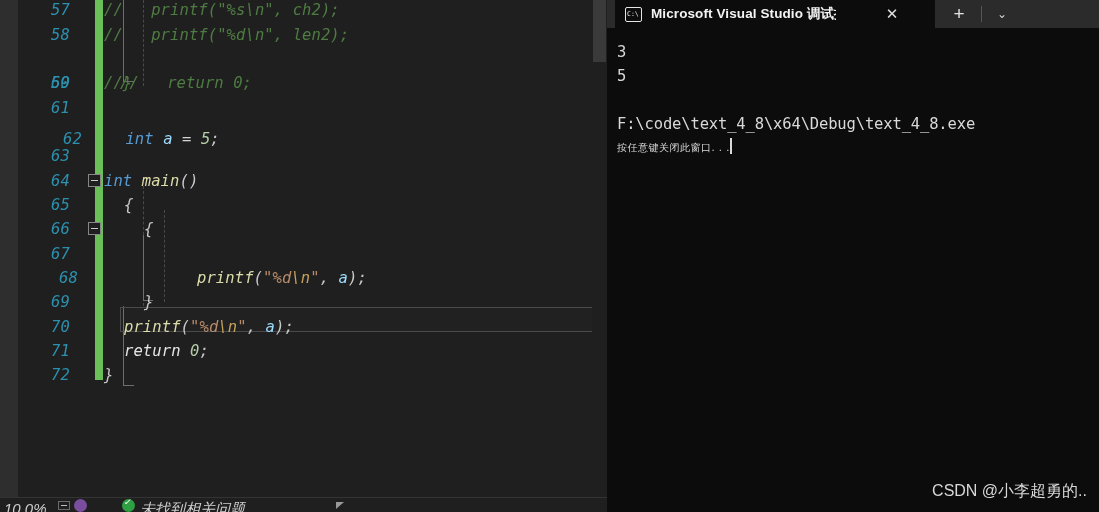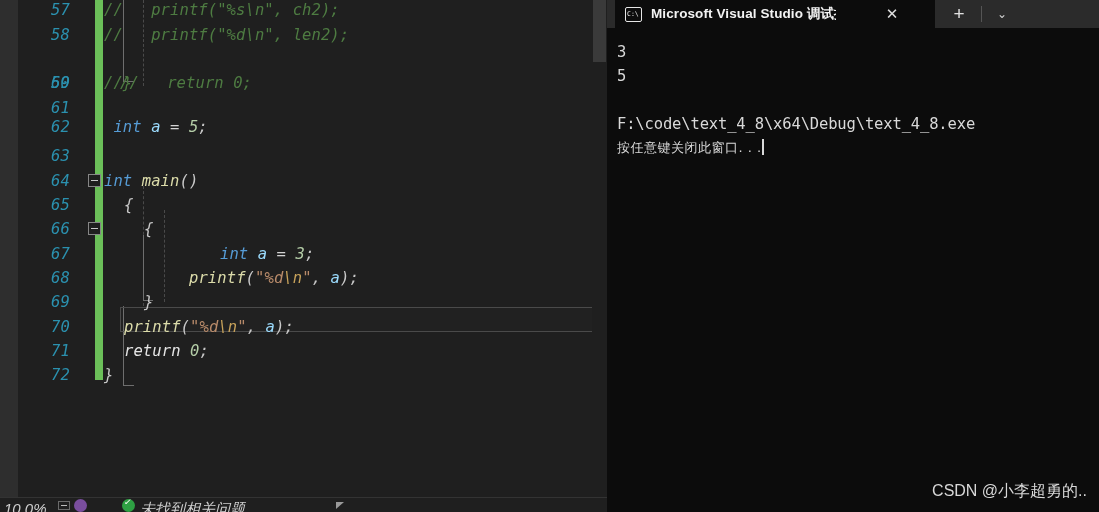--- a/index.html
+++ b/index.html
@@ -193,21 +193,21 @@
     position:absolute; left:0; top:28px; width:492px; height:484px;
     background:#0c0c0c; padding:12px 10px 0 10px;
   }
   .term-line {
     font-family:"DejaVu Sans Mono", monospace;
     font-size:15.5px; line-height:24px; color:#d9d9d9;
     white-space:pre; letter-spacing:-0.15px;
   }
   .term-cjk {
     font-family:"DejaVu Sans", sans-serif;
-    font-size:13px; line-height:24px; color:#d9d9d9;
+    font-size:10px; line-height:24px; color:#d9d9d9;
     white-space:pre; letter-spacing:.5px;
   }
   #term-caret {
     display:inline-block; width:2px; height:16px; background:#d9d9d9;
     vertical-align:-3px;
   }
 
   
   #watermark {
     position:absolute; right:12px; bottom:10px;
@@ -258,21 +258,21 @@
           <div class="code-row" style="top: 71.05px;">
             <span class="lnum">60</span>
             <span class="fold"></span>
             <span class="codetext" style="padding-left: 0px;"><span class="c-com">//}</span></span>
           </div>
           <div class="code-row" style="top: 95.4px;">
             <span class="lnum">61</span>
             <span class="fold"></span>
             <span class="codetext" style="padding-left: 0px;"></span>
           </div>
-          <div class="code-row" style="top: 115px;">
+          <div class="code-row" style="top: 127px; padding-left: 12px;">
             <span class="lnum">62</span>
             <span class="fold"></span>
             <span class="codetext" style="padding-left: 0px;"><span class="c-kw"> int </span><span class="c-var">a</span><span class="c-plain"> = </span><span class="c-num">5</span><span class="c-punc">;</span></span>
           </div>
           <div class="code-row" style="top: 144.1px;">
             <span class="lnum">63</span>
             <span class="fold"></span>
             <span class="codetext" style="padding-left: 0px;"></span>
           </div>
           <div class="code-row" style="top: 168.45px;">
@@ -290,23 +290,22 @@
           <div class="code-row" style="top: 217.15px;">
             <span class="lnum">66</span>
             <span class="fold">
               <span class="fold-box"></span>
             </span>
             <span class="codetext" style="padding-left: 40px;"><span class="c-punc">{</span></span>
           </div>
           <div class="code-row" style="top: 241.5px; gap: 28px;">
             <span class="lnum">67</span>
             <span class="fold"></span>
-            <span class="codetext" style="padding-left: 60px;"><span class="c-kw">int </span><span class="c-var">a</span><span class="c-plain"> = </span><span class="c-num">3</span><span class="c-punc">;</span></span>
-          </div>
-          <div class="code-row" style="top: 265.85px;">
+          </div>
+          <div class="code-row" style="top: 265.85px; margin-left: 8px;">
             <span class="lnum">68</span>
             <span class="fold"></span>
             <span class="codetext" style="padding-left: 85px;"><span class="c-fn">printf</span><span class="c-punc">(</span><span class="c-str">"%d</span><span class="c-esc">\n</span><span class="c-str">"</span><span class="c-punc">, </span><span class="c-var">a</span><span class="c-punc">);</span></span>
           </div>
           <div class="code-row" style="top: 290.2px;">
             <span class="lnum">69</span>
             <span class="fold"></span>
             <span class="codetext" style="padding-left: 40px;"><span class="c-punc">}</span></span>
           </div>
           <div class="code-row" style="top: 314.55px;">

